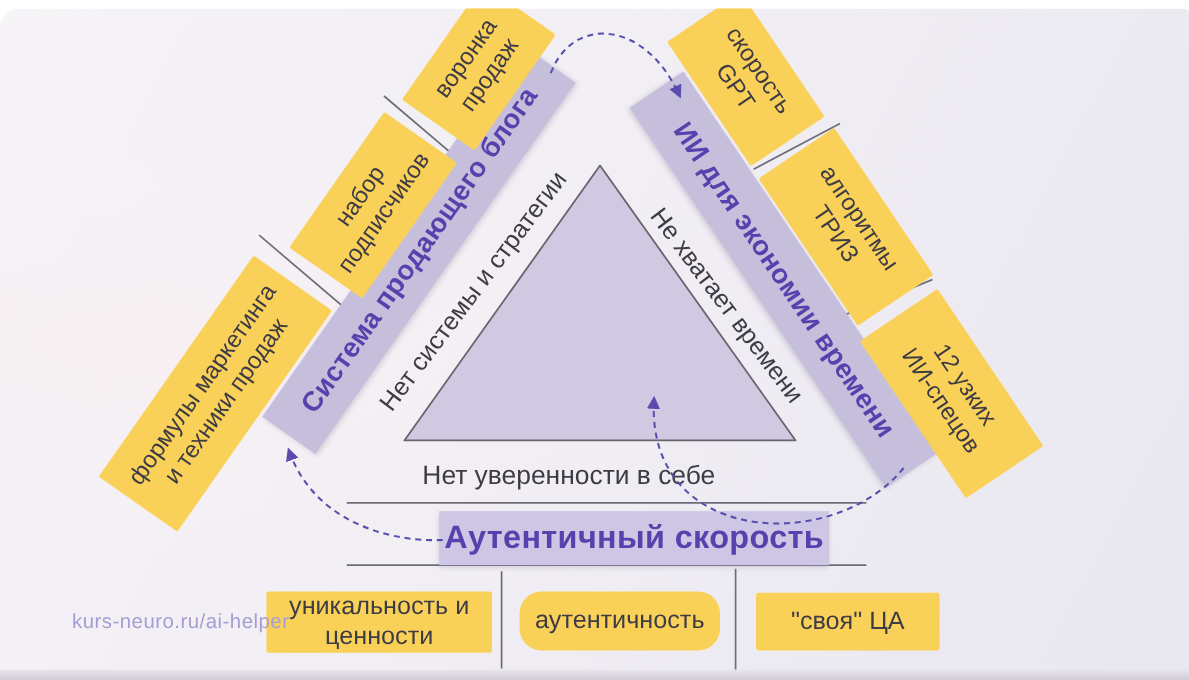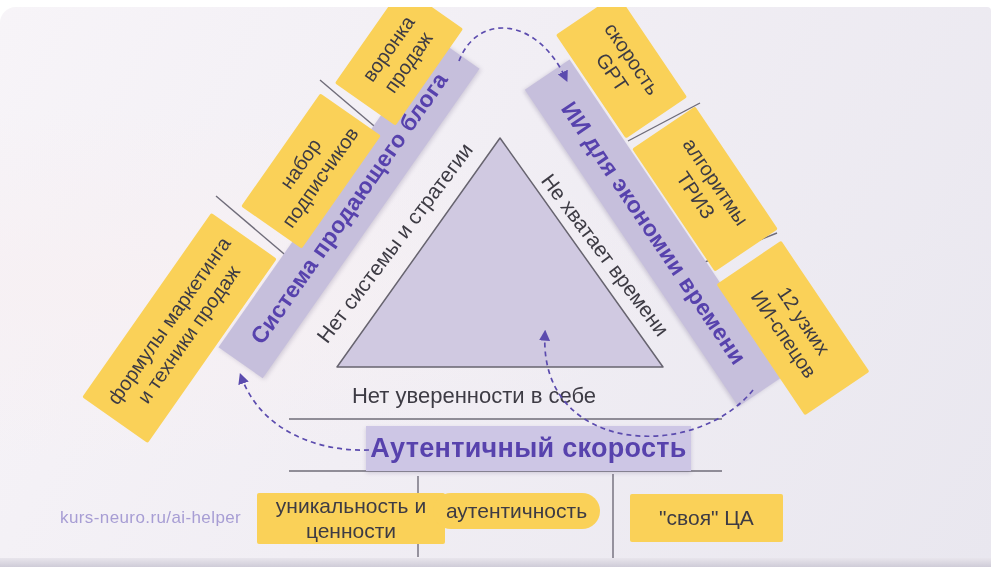--- a/index.html
+++ b/index.html
@@ -42,22 +42,22 @@
   .ybox{
     background:var(--yellow,#fad158);color:var(--ink,#3d3b44);
     font-size:20px;line-height:1.18;border-radius:2px;
   }
   .yL1{left:340px;top:19px; width:118px;height:74px;transform:rotate(-55deg);}
   .yL2{left:242px;top:134px;width:138px;height:74px;transform:rotate(-55deg);}
   .yL3{left:67px; top:288px;width:225px;height:80px;transform:rotate(-55deg);}
   .yR1{left:559px;top:29px; width:125px;height:74px;transform:rotate(56deg);}
   .yR2{left:631px;top:151px;width:148px;height:76px;transform:rotate(56deg);}
   .yR3{left:714px;top:289px;width:158px;height:78px;transform:rotate(56deg);}
-  .yB1{left:222px;top:493px;width:188px;height:51px;font-size:21px;margin-left:35px;}
-  .yB2{left:433px;top:493px;width:167px;height:36px;font-size:21px;border-radius:18px;}
+  .yB1{left:222px;top:493px;width:188px;height:51px;font-size:21px;}
+  .yB2{left:433px;top:493px;width:167px;height:49px;font-size:21px;border-radius:18px;}
   .yB3{left:630px;top:494px;width:153px;height:48px;font-size:21px;}
 
   .pain{color:var(--ink,#3d3b44);font-size:21px;}
   .pain-left {left:245px;top:230px;width:300px;height:26px;transform:rotate(-53deg);}
   .pain-right{left:480px;top:242px;width:250px;height:26px;transform:rotate(53deg);}
   .pain-bottom{left:324px;top:382px;width:300px;height:28px;font-size:22px;}
 
   .center-title{
     left:400px;top:255px;width:200px;height:76px;
     color:var(--title-ink,#4a4552);font-size:29px;font-weight:bold;line-height:35px;

